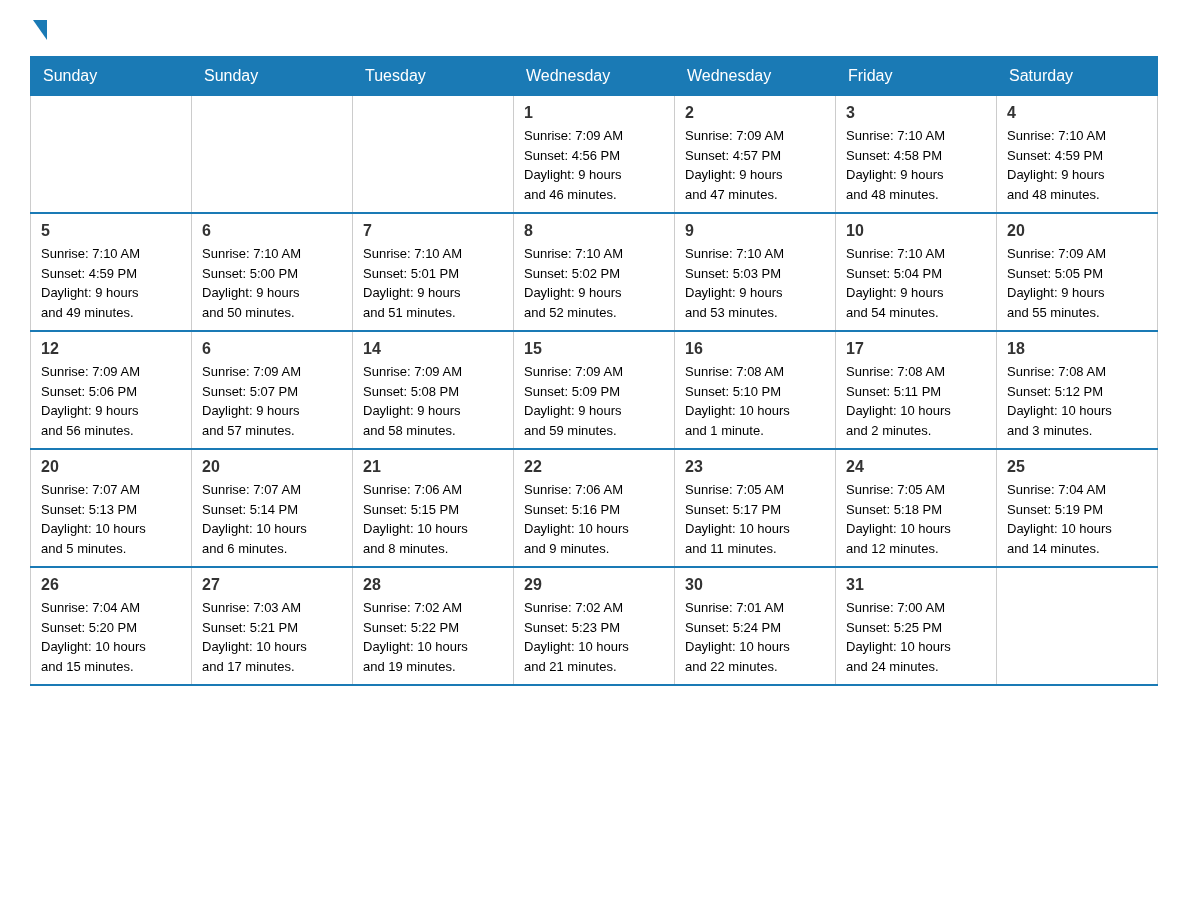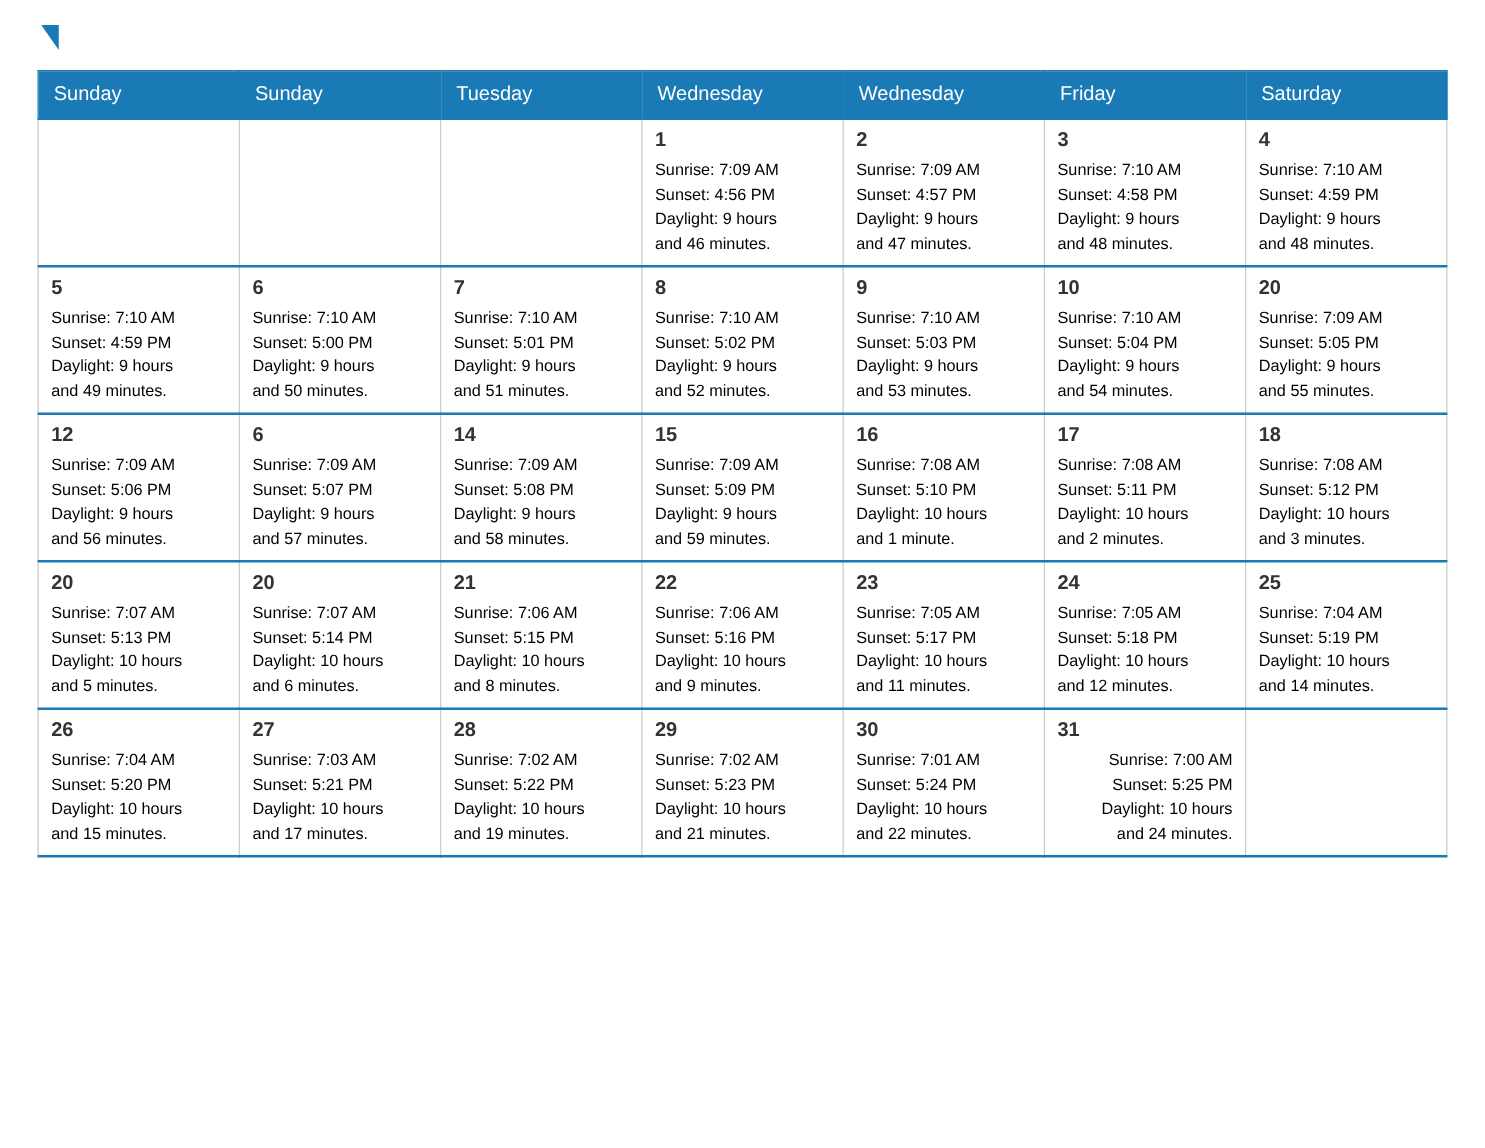--- a/index.html
+++ b/index.html
@@ -353,21 +353,21 @@
         </td>
         <td>
           <span class="day-number">30</span>
           <div class="day-info" style="white-space: pre-line;">Sunrise: 7:01 AM
 Sunset: 5:24 PM
 Daylight: 10 hours
 and 22 minutes.</div>
         </td>
         <td>
           <span class="day-number">31</span>
-          <div class="day-info" style="white-space: pre-line; text-align: right;">Sunrise: 7:00 AM
+          <div class="day-info" style="white-space: pre-line;">Sunrise: 7:00 AM
 Sunset: 5:25 PM
 Daylight: 10 hours
 and 24 minutes.</div>
         </td>
         <td class="empty-cell"></td>
       </tr>
     </tbody>
 </table>
 
 </body></html>

